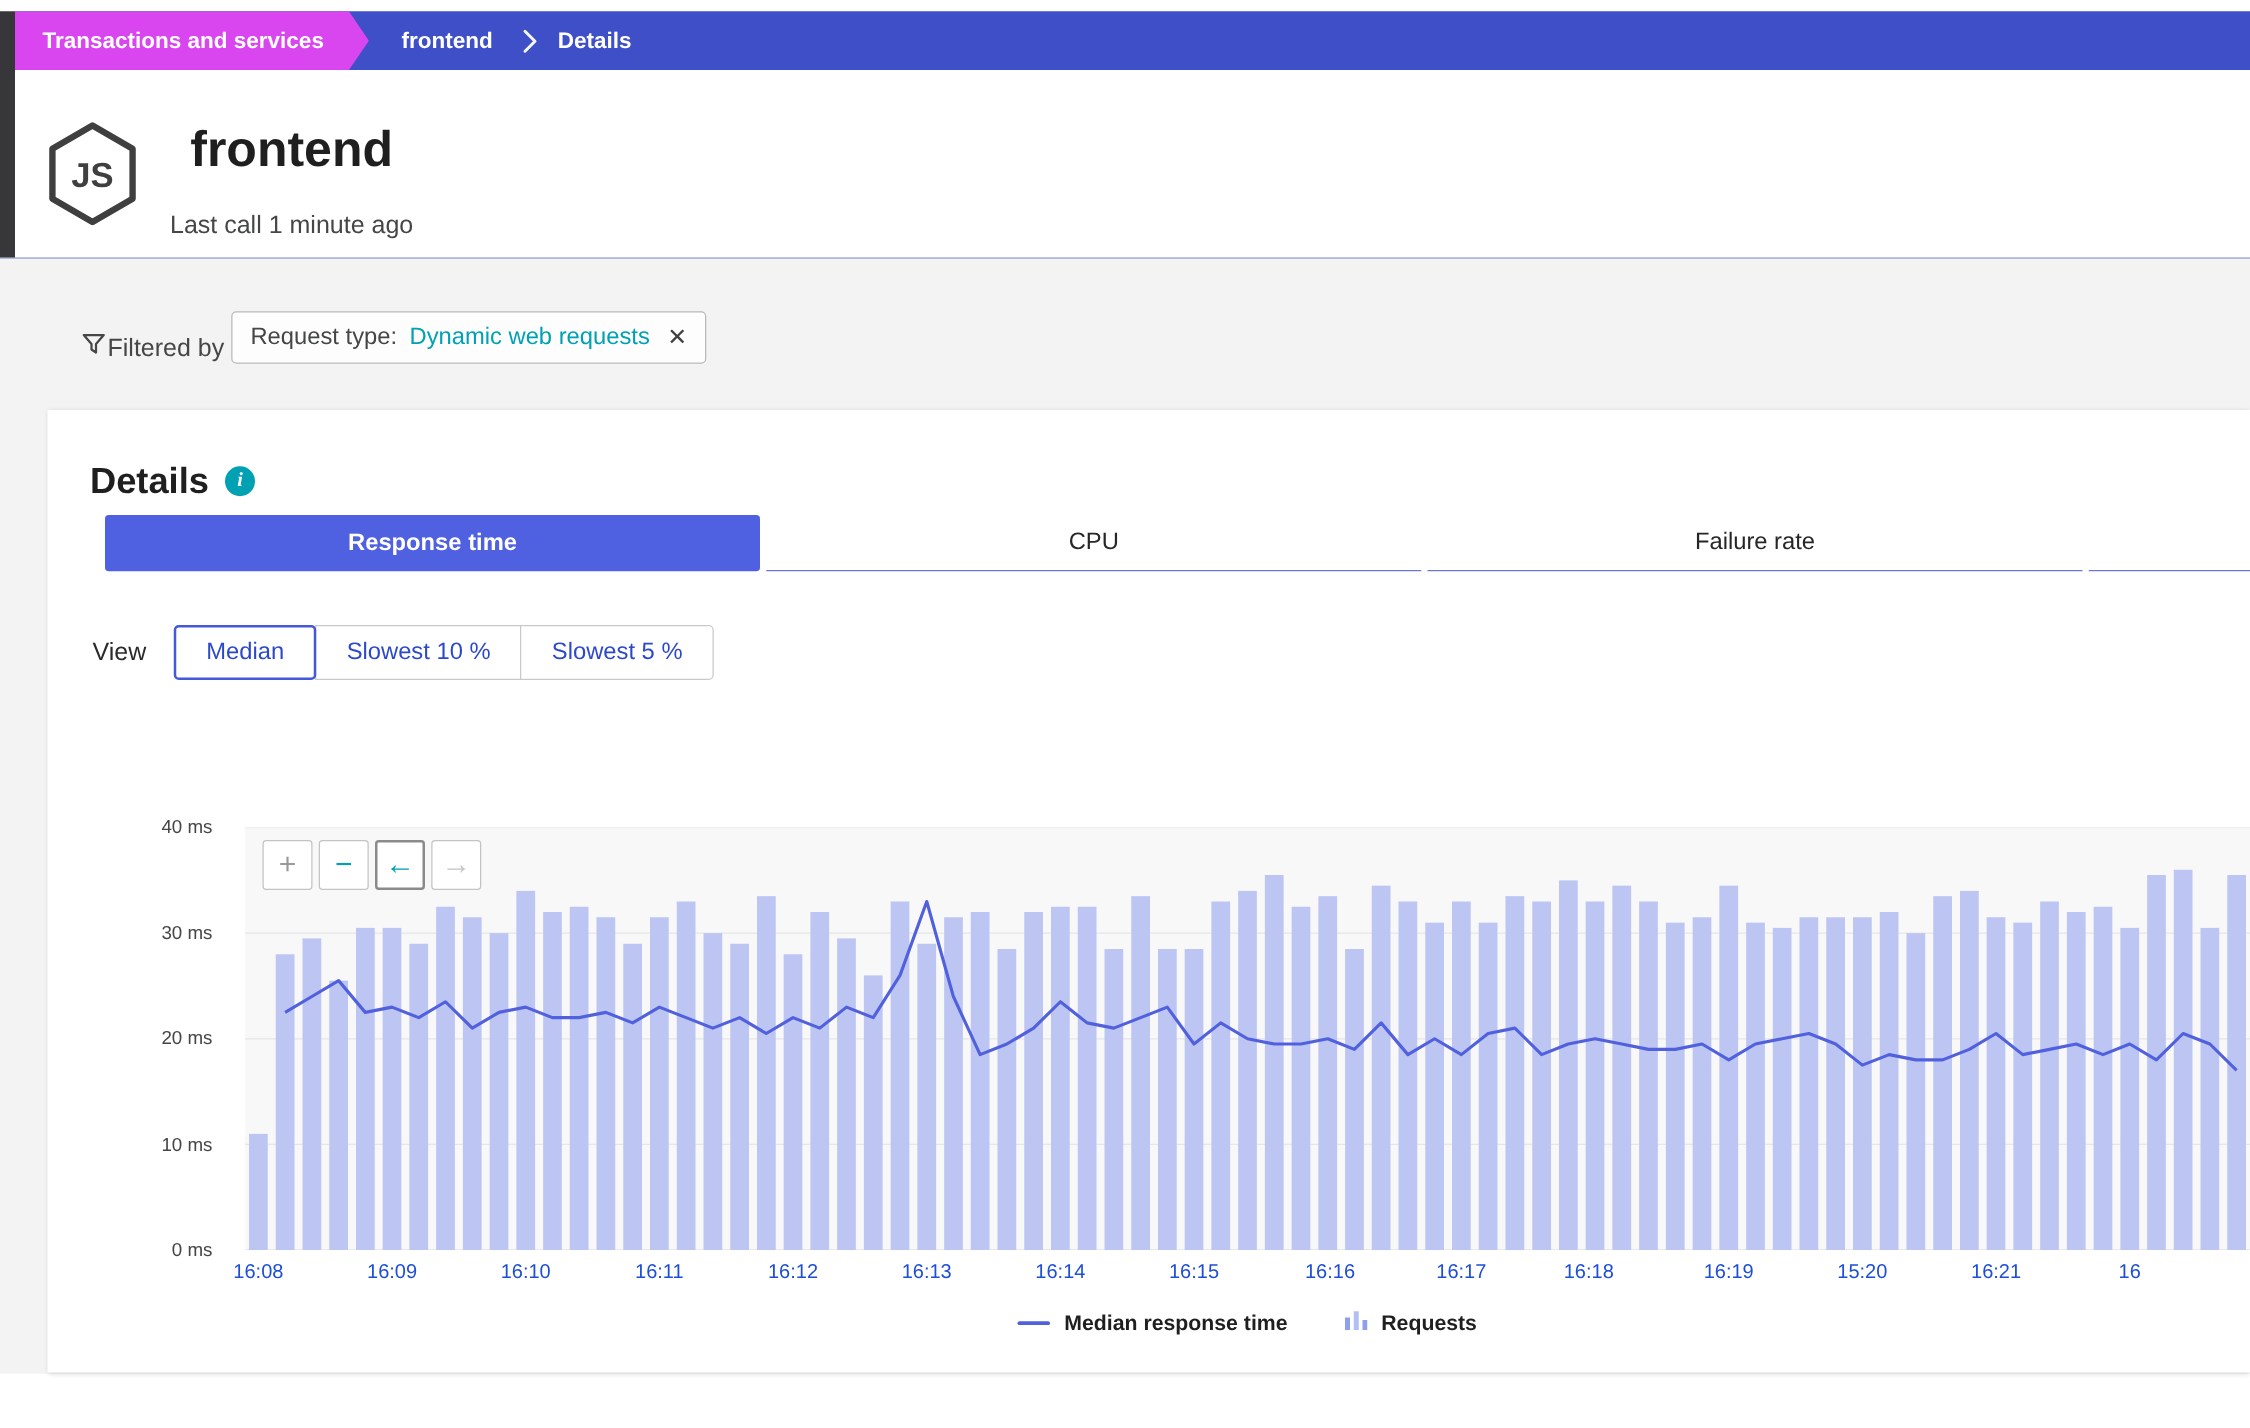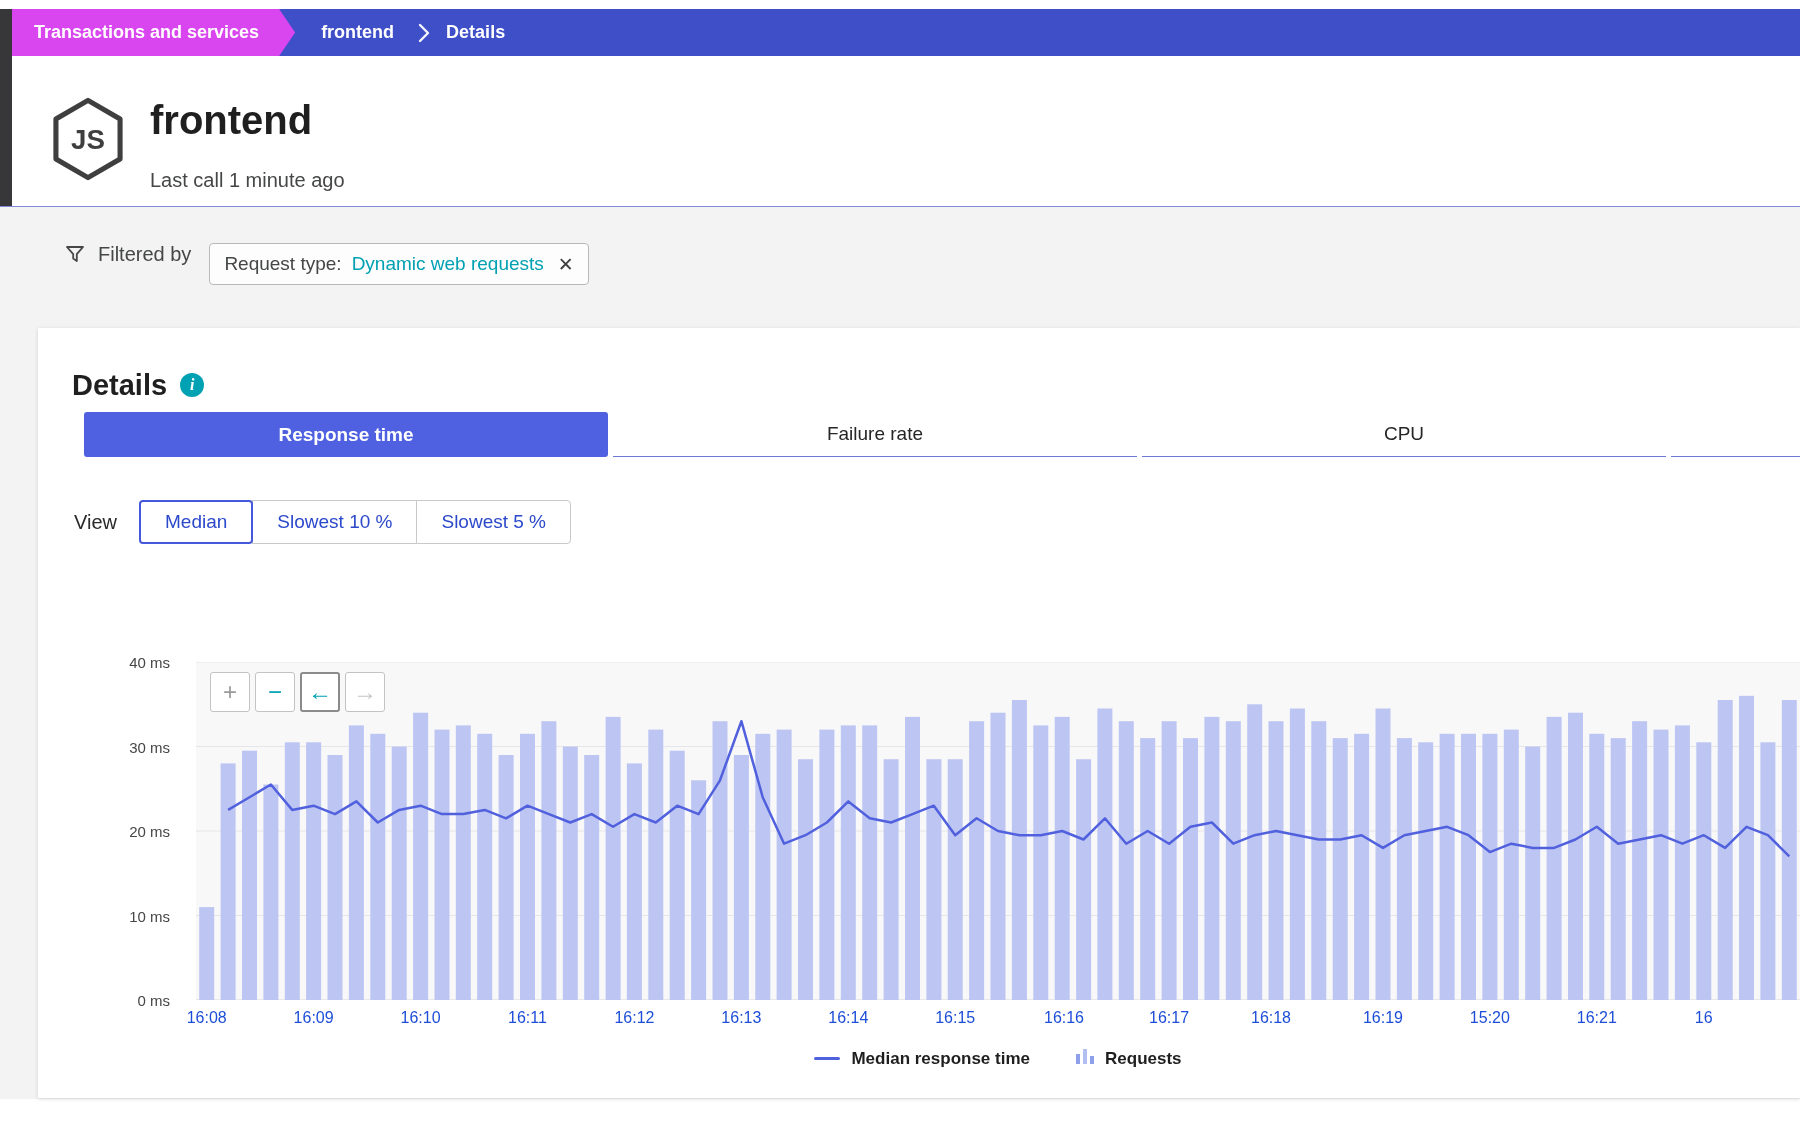--- a/index.html
+++ b/index.html
@@ -19,31 +19,31 @@
     background:#d946ef; color:#fff; font-weight:700; font-size:18px;
     display:flex; align-items:center; padding:0 36px 0 22px;
     clip-path:polygon(0 0, calc(100% - 16px) 0, 100% 50%, calc(100% - 16px) 100%, 0 100%);
     cursor:pointer;
   }
   .crumb { color:#fff; font-weight:700; font-size:18px; display:flex; align-items:center; cursor:pointer; }
   .crumb.frontend { margin-left:26px; }
   .crumb-chevron { display:flex; align-items:center; margin:0 16px 0 24px; }
 
   
-  .app-header { height:150px; padding:40px 0 0 50px; display:flex; align-items:flex-start; gap:24px; }
+  .app-header { height:150px; padding:40px 0 0 36px; display:flex; align-items:flex-start; gap:24px;text-align:center; }
   .nodejs-icon { flex:0 0 auto; }
   .app-title { font-size:40px; line-height:48px; font-weight:700; color:#1f1f1f; }
   .app-subtitle { margin-top:24px; font-size:20px; line-height:24px; color:#454646; }
 
   .top-divider { border-top:1px solid #7d89d6; }
 
   
   .content-bg { background:#f3f3f3; height:892px; padding-top:36px; }
 
-  .filter-row { display:flex; align-items:flex-start; gap:12px; margin-left:64px; height:48px; }
+  .filter-row { display:flex; align-items:flex-end; margin-left:64px; height:48px; }
   .filter-label { font-size:20px; color:#454646; }
   .chip {
     display:flex; align-items:center; gap:10px; background:#fdfdfd;
     border:1px solid #b9b9b9; border-radius:4px; padding:0 14px; height:42px;
     font-size:19px; color:#454646; margin-left:6px; cursor:pointer;
   }
   .chip-value { color:#00a1b2; }
   .chip-close { color:#3f3f3f; font-size:19px; margin-left:4px; cursor:pointer; }
 
   
@@ -160,22 +160,22 @@
 
     <div class="card">
 
       <div class="details-heading-row">
         <span class="details-title">Details</span>
         <span class="info-icon">i</span>
       </div>
 
       <div class="tabs">
         <div class="tab active">Response time</div>
+        <div class="tab">CPU</div>
         <div class="tab">Failure rate</div>
-        <div class="tab">CPU</div>
         <div class="tab stub"></div>
       </div>
 
       <div class="view-row">
         <span class="view-label">View</span>
         <div class="btn-group">
           <button class="view-btn selected">Median</button>
           <button class="view-btn">Slowest 10 %</button>
           <button class="view-btn">Slowest 5 %</button>
         </div>

